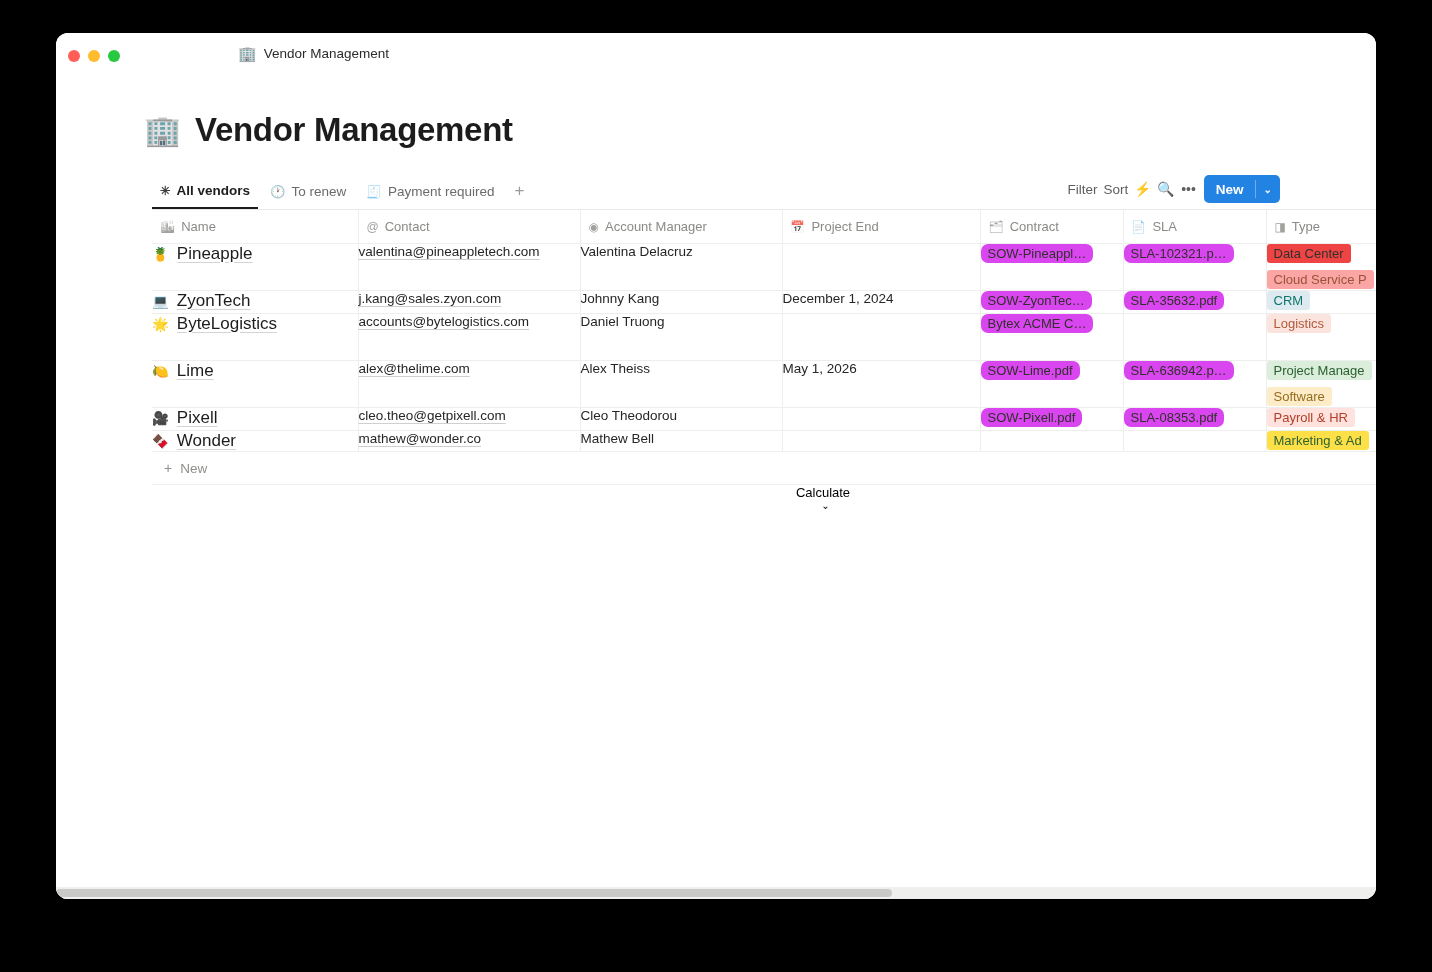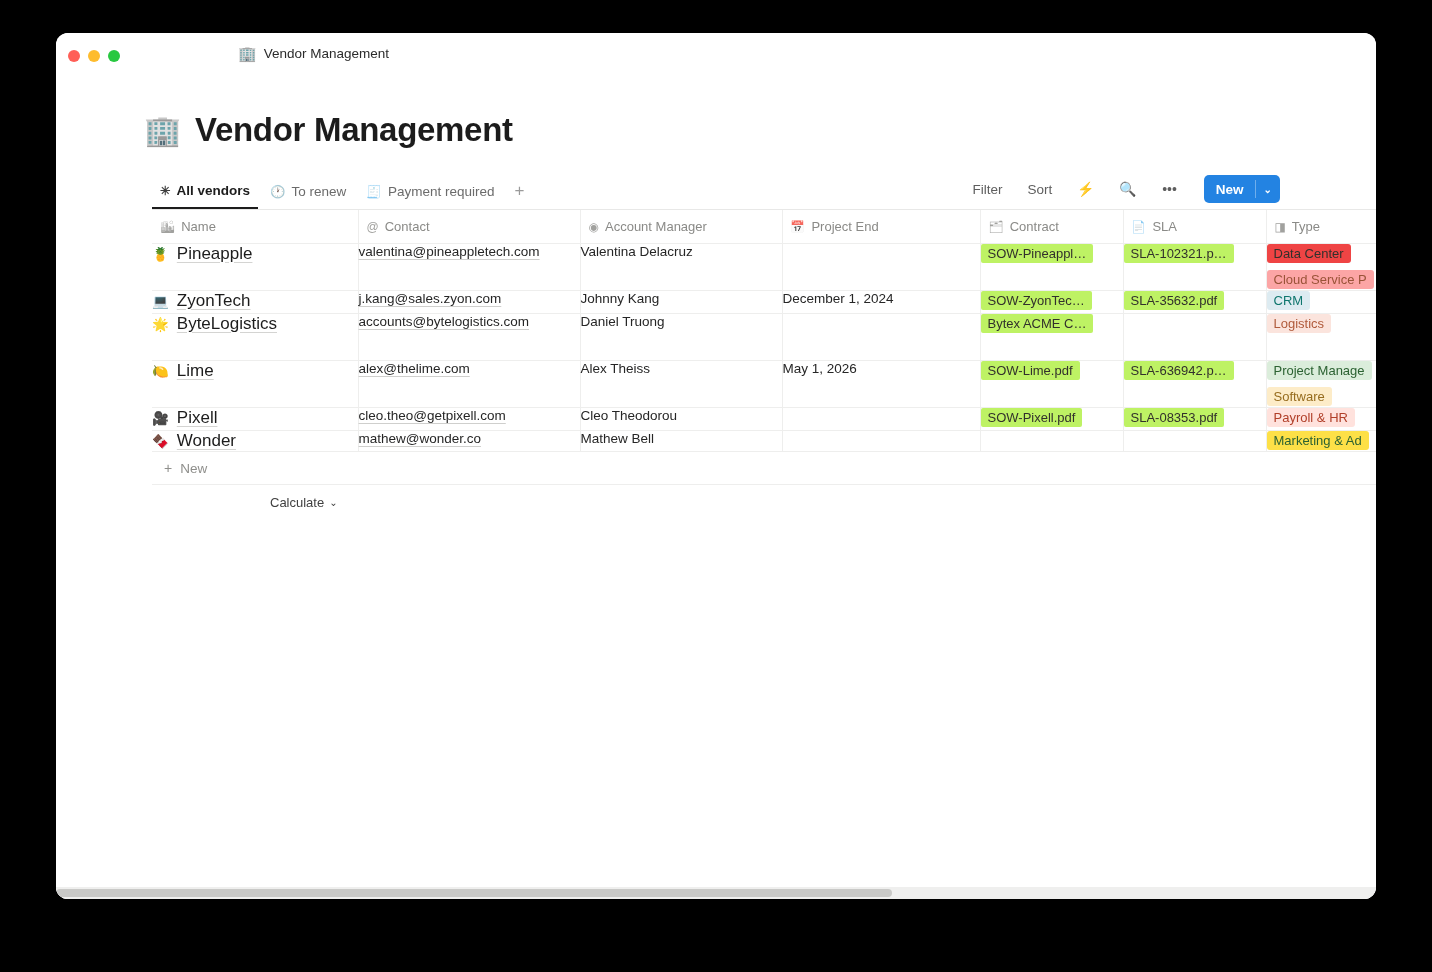--- a/index.html
+++ b/index.html
@@ -114,21 +114,21 @@
   }
   .view-add {
     color: #9a9a9a;
     font-size: 17px;
     padding: 2px 8px 8px 8px;
     cursor: pointer;
   }
   .toolbar {
     display: flex;
     align-items: center;
-    gap: 25px;
+    gap: 6px;
     padding-bottom: 6px;
   }
   .tb-text {
     font-size: 13.5px;
     color: #5e5e5e;
     cursor: pointer;
   }
   .tb-icon {
     font-size: 14px;
     color: #5e5e5e;
@@ -219,22 +219,22 @@
     color: #1c1c1c;
   }
   .email {
     text-decoration: underline;
     text-decoration-color: #cfcfcd;
     text-underline-offset: 3px;
     color: #262626;
   }
   .file-chip {
     display: inline-block;
-    background: #bef264;
-    border-radius: 2px;
+    background: #d946ef;
+    border-radius: 7px;
     padding: 2px 7px;
     font-size: 13px;
     color: #32302c;
     max-width: 100%;
     overflow: hidden;
     text-overflow: ellipsis;
     white-space: nowrap;
   }
   .tags {
     display: flex;
@@ -268,22 +268,23 @@
   }
   .new-row .plus { font-size: 14px; }
   .calc-row {
     margin-left: 96px;
     width: 1224px;
     height: 34px;
     display: flex;
     align-items: center;
     padding-left: 118px;
     font-size: 13px;
-    color: #404040;
+    color: #000000;
     box-sizing: border-box;
+    flex-direction: column;
   }
   .calc-row .chev { margin-left: 5px; font-size: 10px; }
 
   
   .hscroll {
     position: absolute;
     left: 0;
     bottom: 0;
     width: 100%;
     height: 12px;

